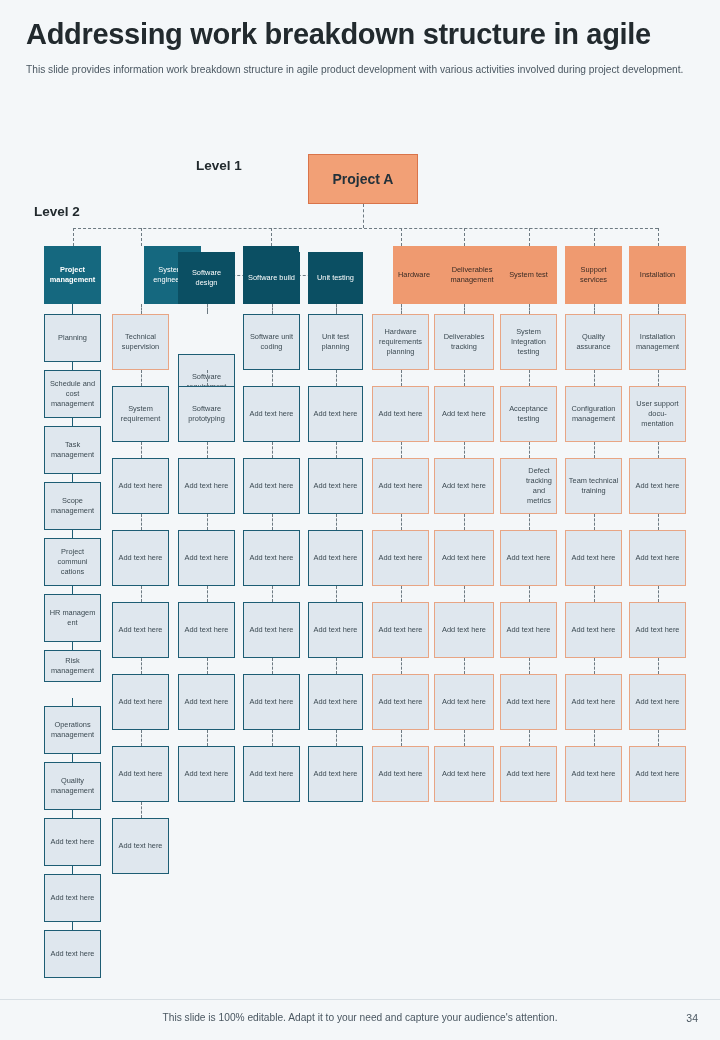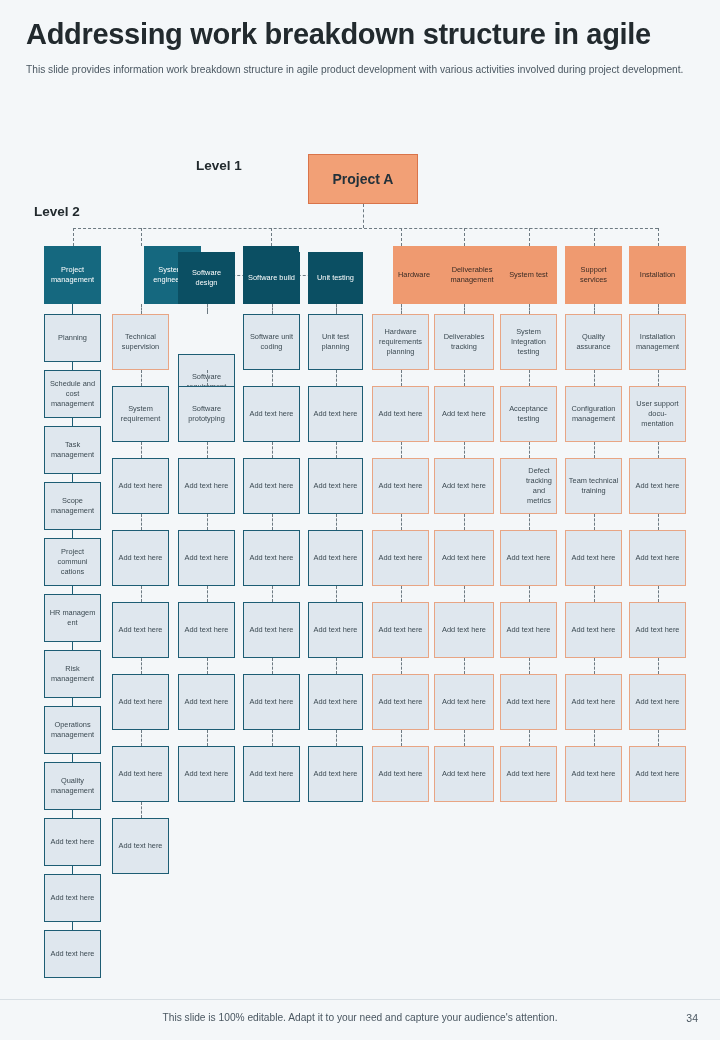--- a/index.html
+++ b/index.html
@@ -82,35 +82,35 @@
     <div class="conn vdash" style="left: 400.5px; top: 228px; width: 0px; height: 18px;"></div>
     <div class="conn vdash" style="left: 464px; top: 228px; width: 0px; height: 18px;"></div>
     <div class="conn vdash" style="left: 528.5px; top: 228px; width: 0px; height: 18px;"></div>
     <div class="conn vdash" style="left: 593.5px; top: 228px; width: 0px; height: 18px;"></div>
     <div class="conn vdash" style="left: 657.5px; top: 228px; width: 0px; height: 18px;"></div>
     <div class="conn vdash" style="left: 271px; top: 228px; width: 0px; height: 18px;"></div>
     <div class="node navy" style="left: 243px; top: 246px; width: 56px; height: 58px;">Systems</div>
     <div class="conn hdash" style="left: 206.5px; top: 275px; width: 129px; height: 0px;"></div>
     <div class="conn vdash" style="left: 206.5px; top: 275px; width: 0px; height: 37px;"></div>
     <div class="conn vdash" style="left: 335.5px; top: 275px; width: 0px; height: 37px;"></div>
-    <div class="node teal" style="left: 44px; top: 246px; width: 57px; height: 58px;">Project management</div>
+    <div class="node teal" style="left: 44px; top: 246px; width: 57px; height: 58px; font-weight: bold;">Project management</div>
     <div class="conn solid" style="left: 72px; top: 304px; width: 1px; height: 10px;"></div>
     <div class="node cell-b" style="left: 44px; top: 314px; width: 57px; height: 48px;">Planning</div>
     <div class="conn solid" style="left: 72px; top: 362px; width: 1px; height: 8px;"></div>
     <div class="node cell-b" style="left: 44px; top: 370px; width: 57px; height: 48px;">Schedule and cost management</div>
     <div class="conn solid" style="left: 72px; top: 418px; width: 1px; height: 8px;"></div>
     <div class="node cell-b" style="left: 44px; top: 426px; width: 57px; height: 48px;">Task management</div>
     <div class="conn solid" style="left: 72px; top: 474px; width: 1px; height: 8px;"></div>
     <div class="node cell-b" style="left: 44px; top: 482px; width: 57px; height: 48px;">Scope management</div>
     <div class="conn solid" style="left: 72px; top: 530px; width: 1px; height: 8px;"></div>
     <div class="node cell-b" style="left: 44px; top: 538px; width: 57px; height: 48px;">Project communi cations</div>
     <div class="conn solid" style="left: 72px; top: 586px; width: 1px; height: 8px;"></div>
     <div class="node cell-b" style="left: 44px; top: 594px; width: 57px; height: 48px;">HR managem ent</div>
     <div class="conn solid" style="left: 72px; top: 642px; width: 1px; height: 8px;"></div>
-    <div class="node cell-b" style="left: 44px; top: 650px; width: 57px; height: 48px;">Risk management</div>
+    <div class="node cell-b" style="left: 44px; top: 650px; width: 57px; height: 32px;">Risk management</div>
     <div class="conn solid" style="left: 72px; top: 698px; width: 1px; height: 8px;"></div>
     <div class="node cell-b" style="left: 44px; top: 706px; width: 57px; height: 48px;">Operations management</div>
     <div class="conn solid" style="left: 72px; top: 754px; width: 1px; height: 8px;"></div>
     <div class="node cell-b" style="left: 44px; top: 762px; width: 57px; height: 48px;">Quality management</div>
     <div class="conn solid" style="left: 72px; top: 810px; width: 1px; height: 8px;"></div>
     <div class="node cell-b" style="left: 44px; top: 818px; width: 57px; height: 48px;">Add text here</div>
     <div class="conn solid" style="left: 72px; top: 866px; width: 1px; height: 8px;"></div>
     <div class="node cell-b" style="left: 44px; top: 874px; width: 57px; height: 48px;">Add text here</div>
     <div class="conn solid" style="left: 72px; top: 922px; width: 1px; height: 8px;"></div>
     <div class="node cell-b" style="left: 44px; top: 930px; width: 57px; height: 48px;">Add text here</div>

